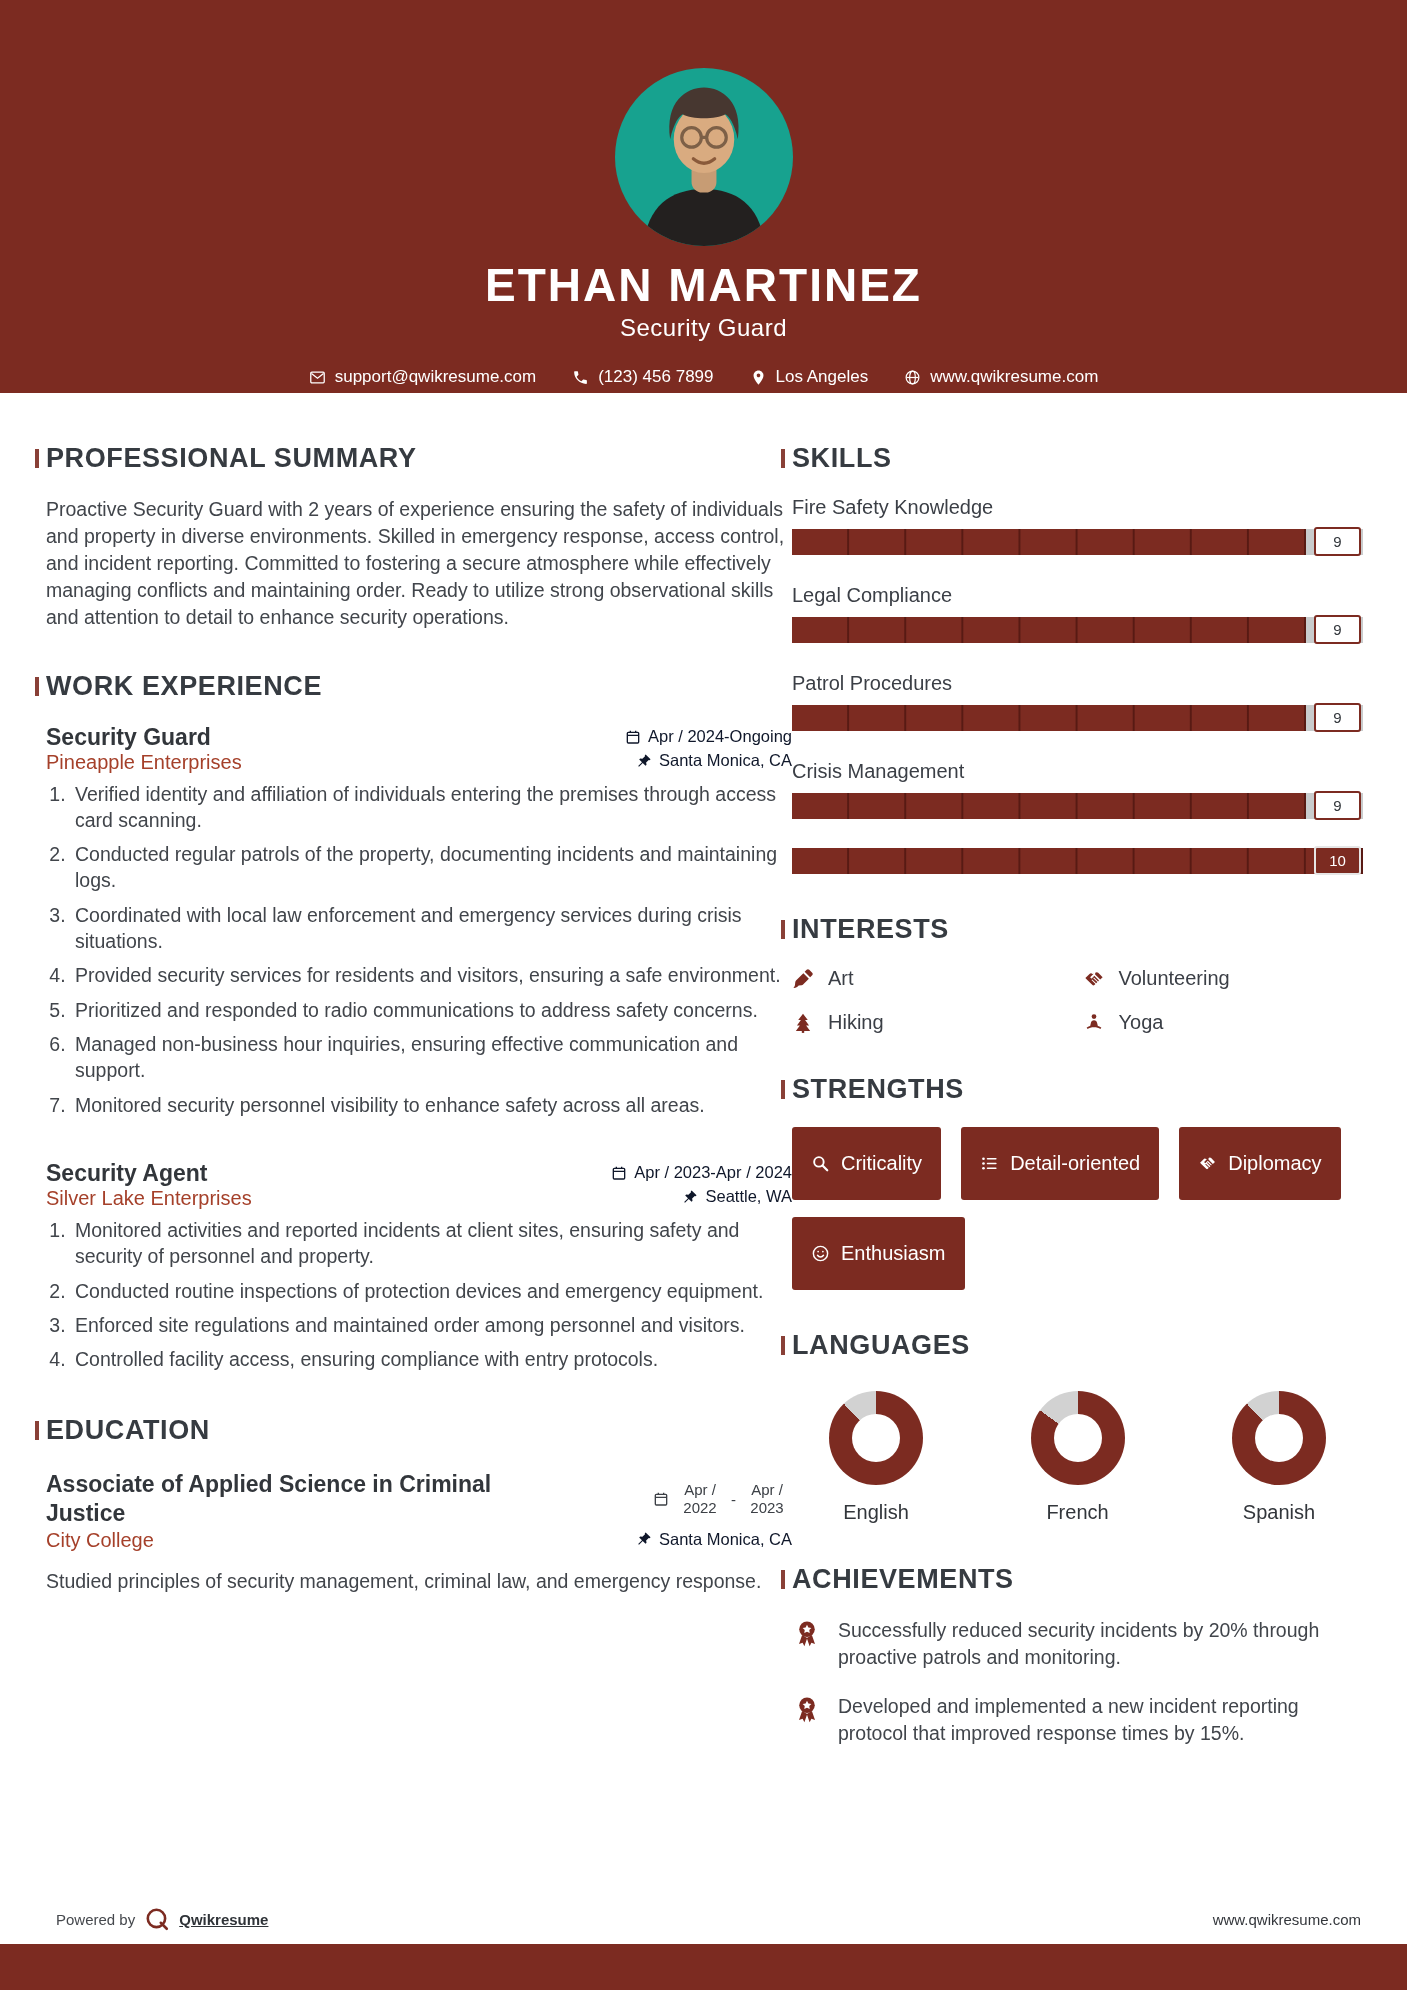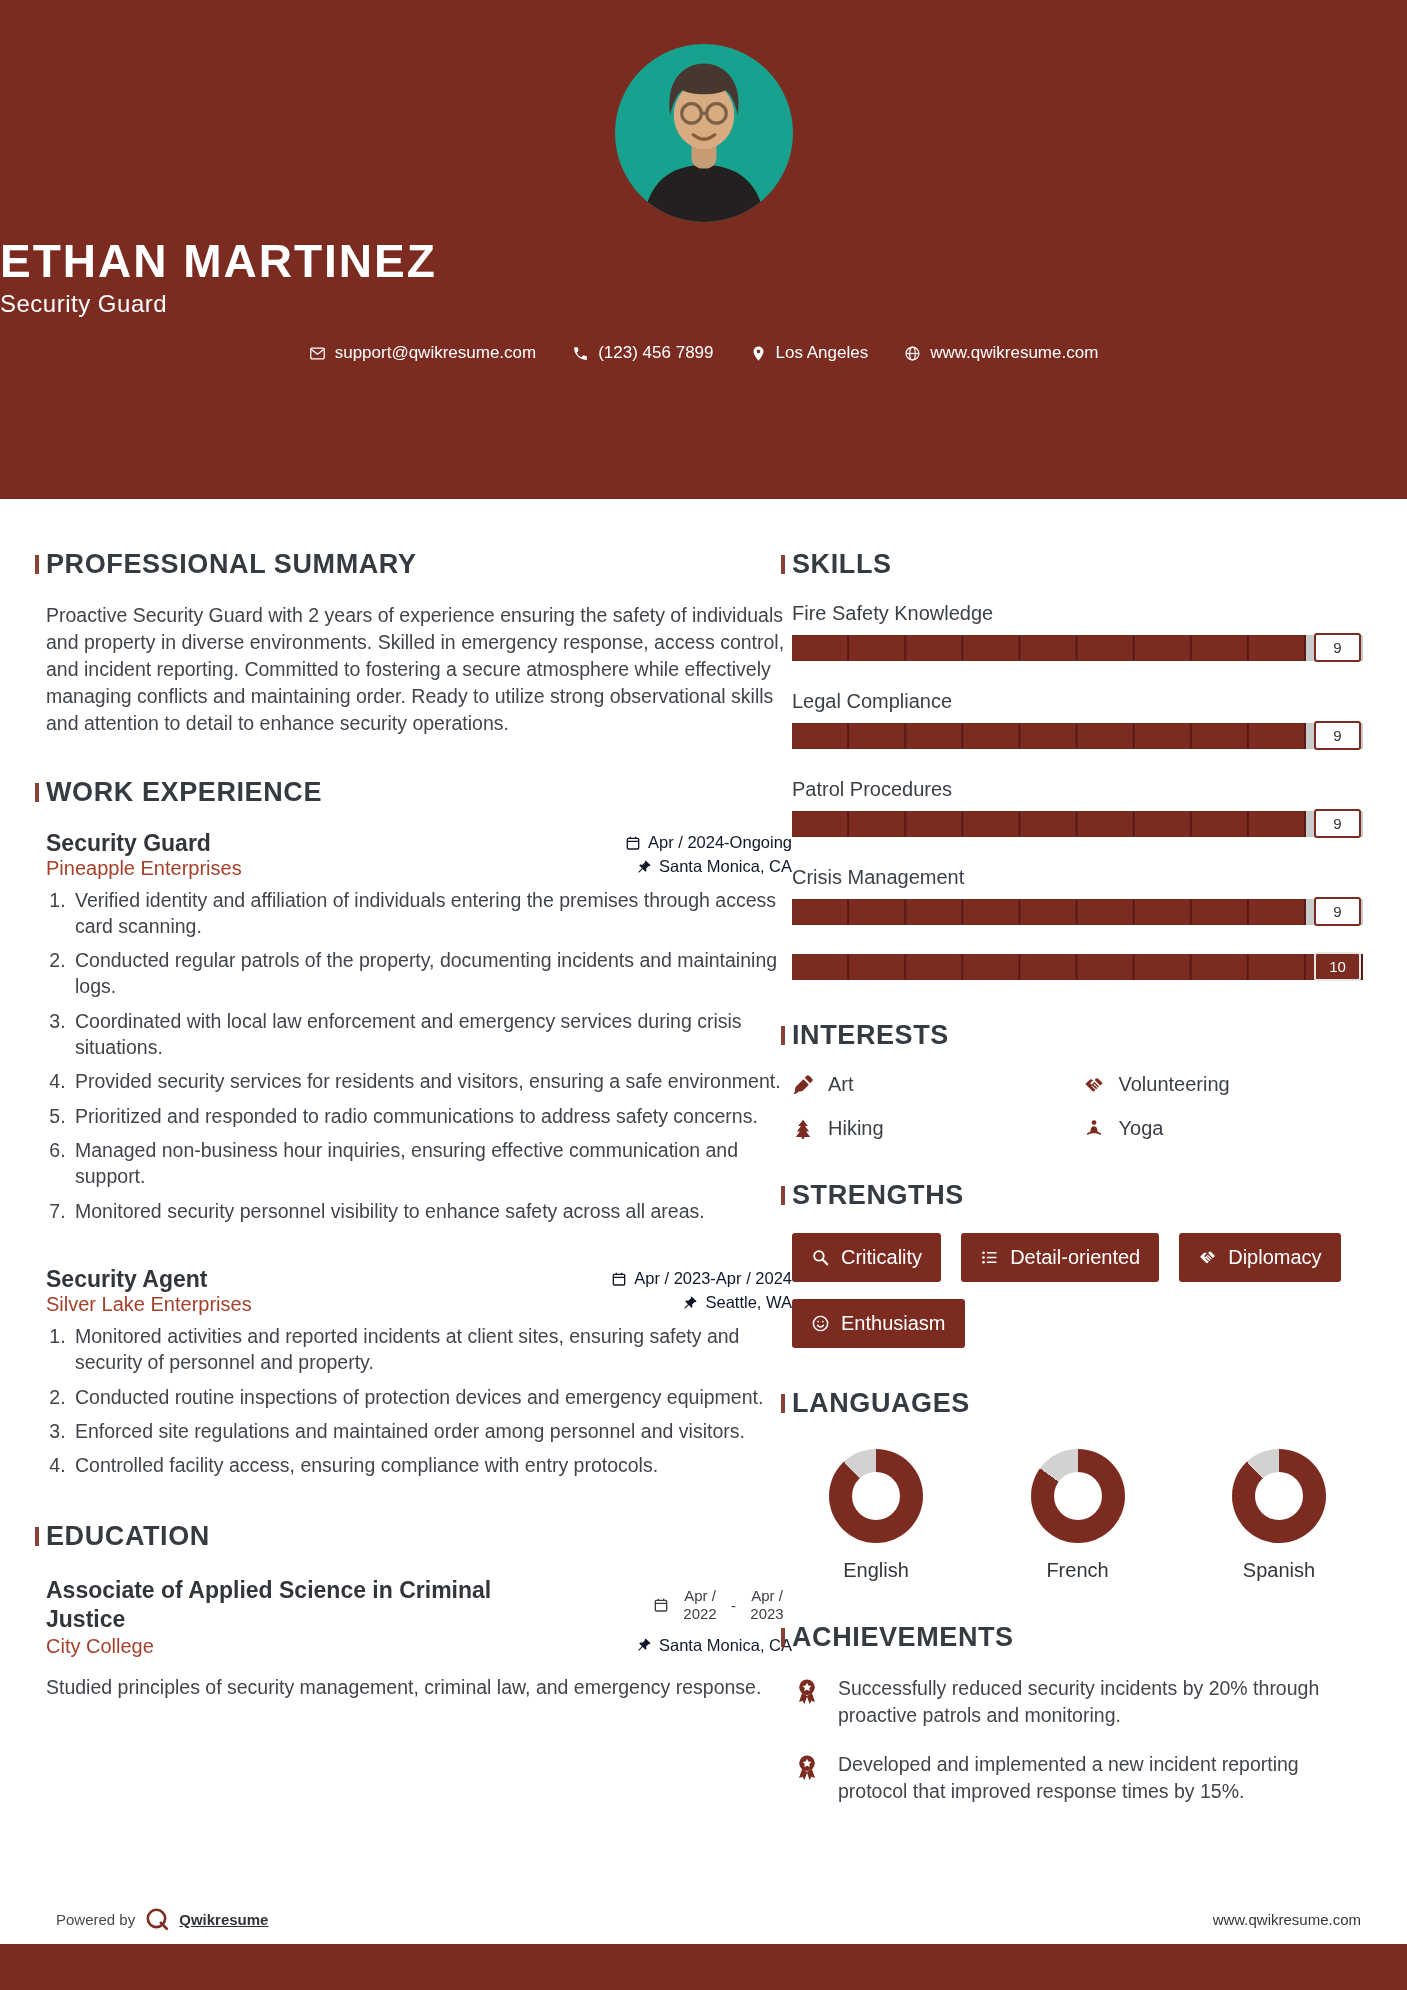--- a/index.html
+++ b/index.html
@@ -7,21 +7,21 @@
     --accent:#a5402a;
     --text:#41454b;
     --head:#363b41;
     --track:#c9cccd;
   }
   *{box-sizing:border-box;}
   body{margin:0;background:#ffffff;font-family:"Liberation Sans","DejaVu Sans",sans-serif;}
   .page{width:1407px;height:1990px;position:relative;background:#fff;overflow:hidden;color:var(--text);}
 
   
-  .header{background:var(--maroon);height:499px;padding-top:44px;color:#fff;}
+  .header{background:var(--maroon);height:393px;text-align:center;padding-top:68px;color:#fff;}
   .photo{width:178px;height:178px;border-radius:50%;background:#17a28f;margin:0 auto;overflow:hidden;}
   .photo svg{width:100%;height:100%;display:block;}
   .name{margin:12px 0 2px;font-size:46px;font-weight:bold;letter-spacing:2px;color:#fff;}
   .subtitle{font-size:24px;letter-spacing:.5px;}
   .contact-row{display:flex;justify-content:center;align-items:center;gap:36px;margin-top:25px;font-size:17px;}
   .contact-item{display:inline-flex;align-items:center;gap:9px;}
   .contact-item svg{width:17px;height:17px;flex:none;}
 
   
   .body{display:flex;padding:50px 44px 0 46px;}
@@ -62,21 +62,21 @@
   .skill-value.full{background:var(--maroon);color:#fff;border-color:#e6e6e6;}
 
   
   .interests-grid{display:grid;grid-template-columns:1fr 1fr;row-gap:21px;column-gap:10px;}
   .interest{display:flex;align-items:center;gap:14px;font-size:20px;color:#3b3f46;}
   .interest svg{width:22px;height:22px;color:var(--maroon);flex:none;}
 
   
   .chips{display:flex;flex-wrap:wrap;gap:17px 20px;}
   .chip{display:inline-flex;align-items:center;gap:11px;background:var(--maroon);color:#fff;font-size:20px;
-    padding:13px 19px;border-radius:3px;}
+    padding:25px 19px;border-radius:3px;}
   .chip svg{width:19px;height:19px;flex:none;}
 
   
   .languages-row{display:flex;justify-content:space-between;padding:8px 14px 0;}
   .language{display:flex;flex-direction:column;align-items:center;width:140px;}
   .donut{width:94px;height:94px;border-radius:50%;position:relative;background:var(--maroon);}
   .donut-hole{position:absolute;inset:23px;background:#fff;border-radius:50%;}
   .language-label{margin-top:16px;font-size:20px;color:#32363b;}
 
   

